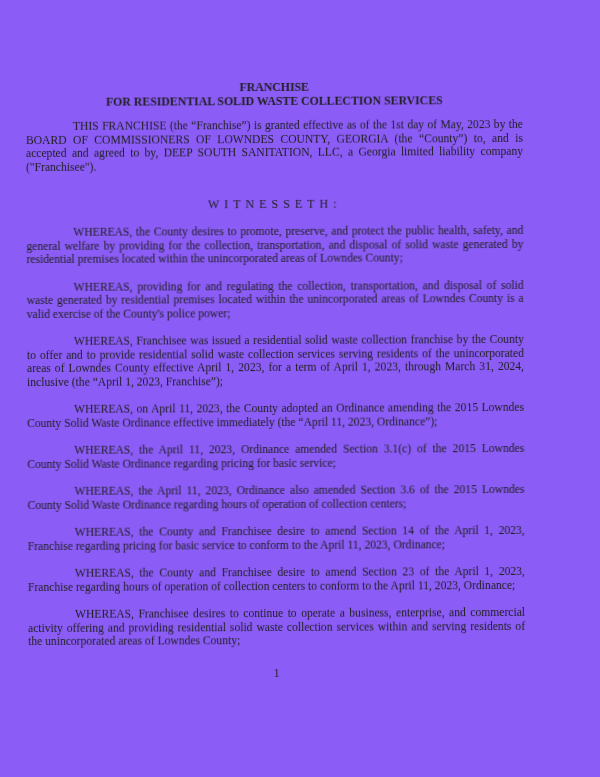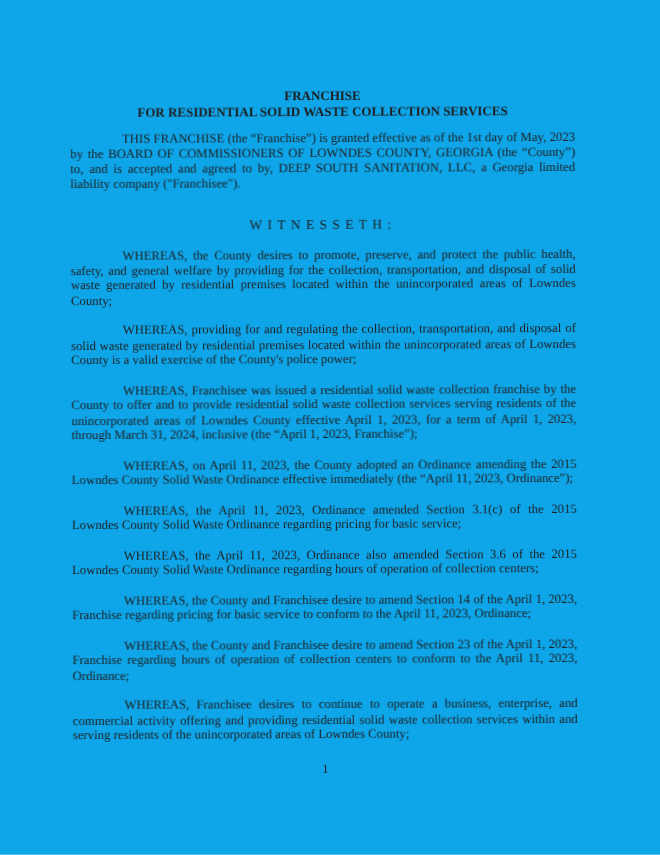--- a/index.html
+++ b/index.html
@@ -11,23 +11,23 @@
     width: 600px;
     height: 777px;
     overflow: hidden;
     font-family: "Liberation Serif", serif;
   }
   .page {
     position: absolute;
     top: 0; left: 0;
     width: 600px;
     height: 777px;
-    background: #0ea5e9;
+    background: #8b5cf6;
     box-sizing: border-box;
-    padding: 80px 76px 0 65px;
+    padding: 80px 76px 0 27px;
     color: #1e1e1e;
   }
   .scan-tilt {
     transform: rotate(-0.25deg);
     transform-origin: 50% 50%;
     filter: blur(0.22px);
   }
   .doc-title {
     text-align: center;
     font-weight: bold;

